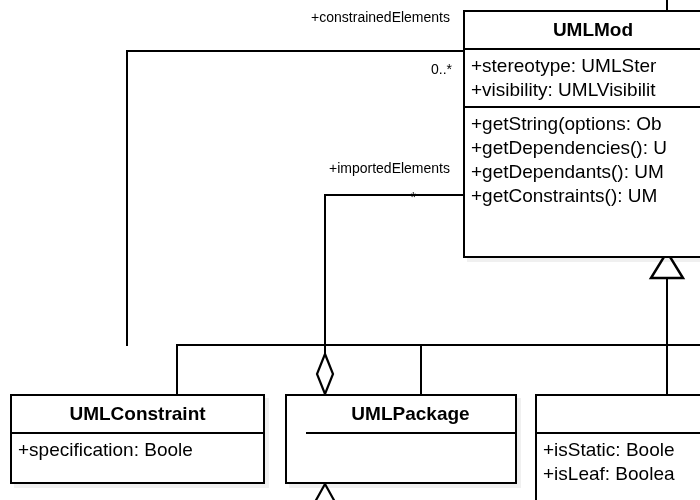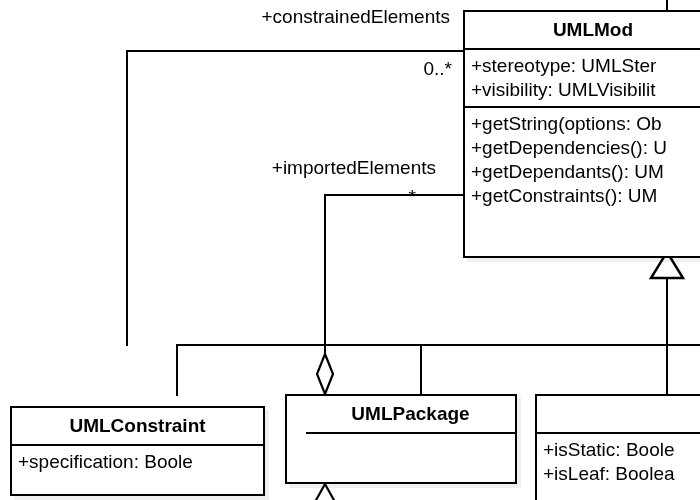--- a/index.html
+++ b/index.html
@@ -60,21 +60,21 @@
     padding: 4px 0 4px 6px;
   }
   .cmp-body .member {
     white-space: nowrap;
     overflow: hidden;
   }
 
   
   .edge-label {
     position: absolute;
-    font-size: 19px;
+    font-size: 14px;
     line-height: 22px;
     color: #000000;
     white-space: nowrap;
   }
   .edge-label.right-align { text-align: right; }
 
   
   .adorn {
     position: absolute;
     overflow: visible;
@@ -117,39 +117,39 @@
   <div class="adorn" style="left:313px; top:482px; width:24px; height:20px;">
     <svg width="24" height="20" viewBox="0 0 24 20">
       <polygon points="12,2 22,20 2,20" fill="#ffffff" stroke="#000000" stroke-width="2.2"></polygon>
     </svg>
   </div>
 
   <div class="edge-label right-align" style="left:150px; top:6px; width:300px;">+constrainedElements</div>
 
   <div class="edge-label right-align" style="left:300px; top:58px; width:152px;">0..*</div>
 
-  <div class="edge-label right-align" style="left:156px; top:157px; width:280px;">+importedElements</div>
+  <div class="edge-label right-align" style="left:170px; top:157px; width:280px;">+importedElements</div>
 
   <div class="edge-label right-align" style="left:300px; top:186px; width:116px;">*</div>
 
   <div class="uml-class" id="box-uml-model-element" style="left:463px; top:10px; width:260px; height:248px;">
     <div class="compartment cmp-title">UMLMod</div>
     <div class="compartment cmp-body">
       <div class="member">+stereotype: UMLSter</div>
       <div class="member">+visibility: UMLVisibilit</div>
     </div>
     <div class="compartment cmp-body">
       <div class="member">+getString(options: Ob</div>
       <div class="member">+getDependencies(): U</div>
       <div class="member">+getDependants(): UM</div>
       <div class="member">+getConstraints(): UM</div>
     </div>
   </div>
 
-  <div class="uml-class" id="box-uml-constraint" style="left:10px; top:394px; width:255px; height:90px;margin-top:12px;">
+  <div class="uml-class" id="box-uml-constraint" style="left:10px; top:394px; width:255px; height:90px;">
     <div class="compartment cmp-title">UMLConstraint</div>
     <div class="compartment cmp-body">
       <div class="member">+specification: Boole</div>
     </div>
   </div>
 
   <div class="uml-class" id="box-uml-package" style="left:285px; top:394px; width:232px; height:90px;padding-left:19px;">
     <div class="compartment cmp-title">UMLPackage</div>
     <div class="compartment cmp-body" style="height:50px;"></div>
   </div>

